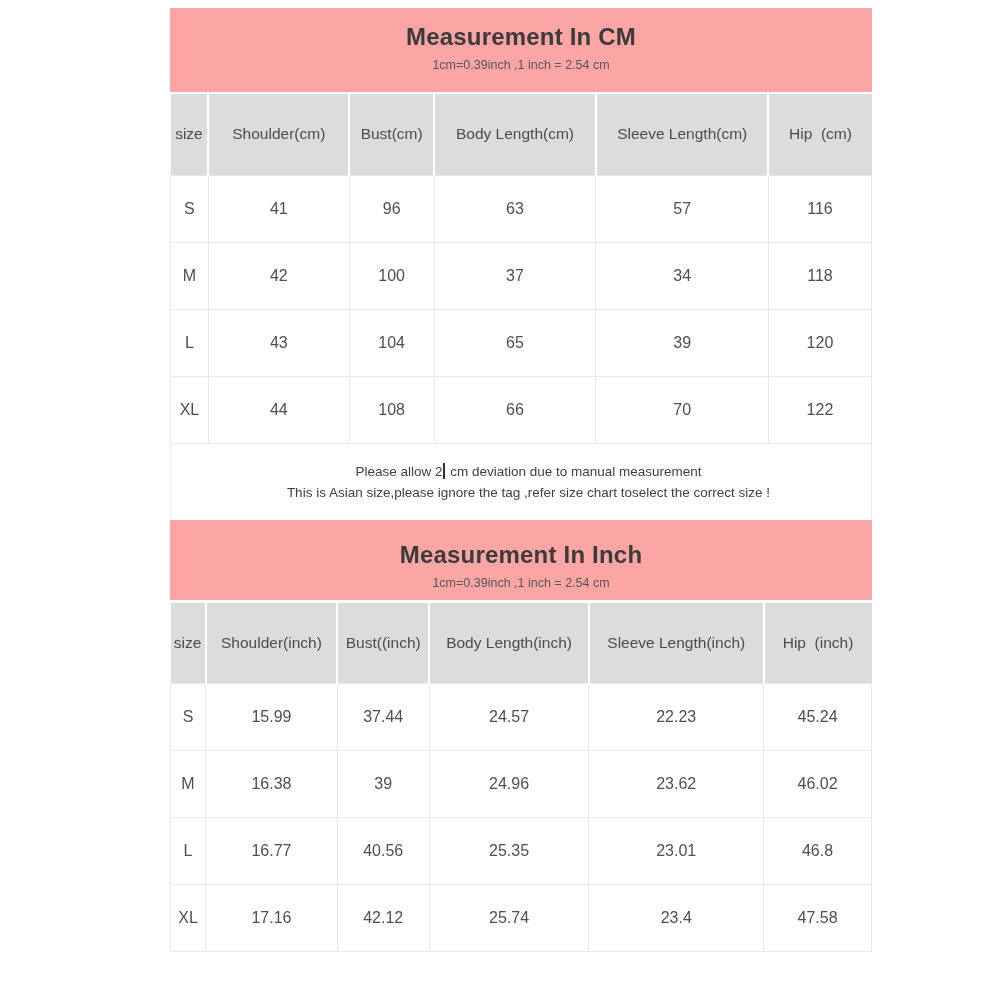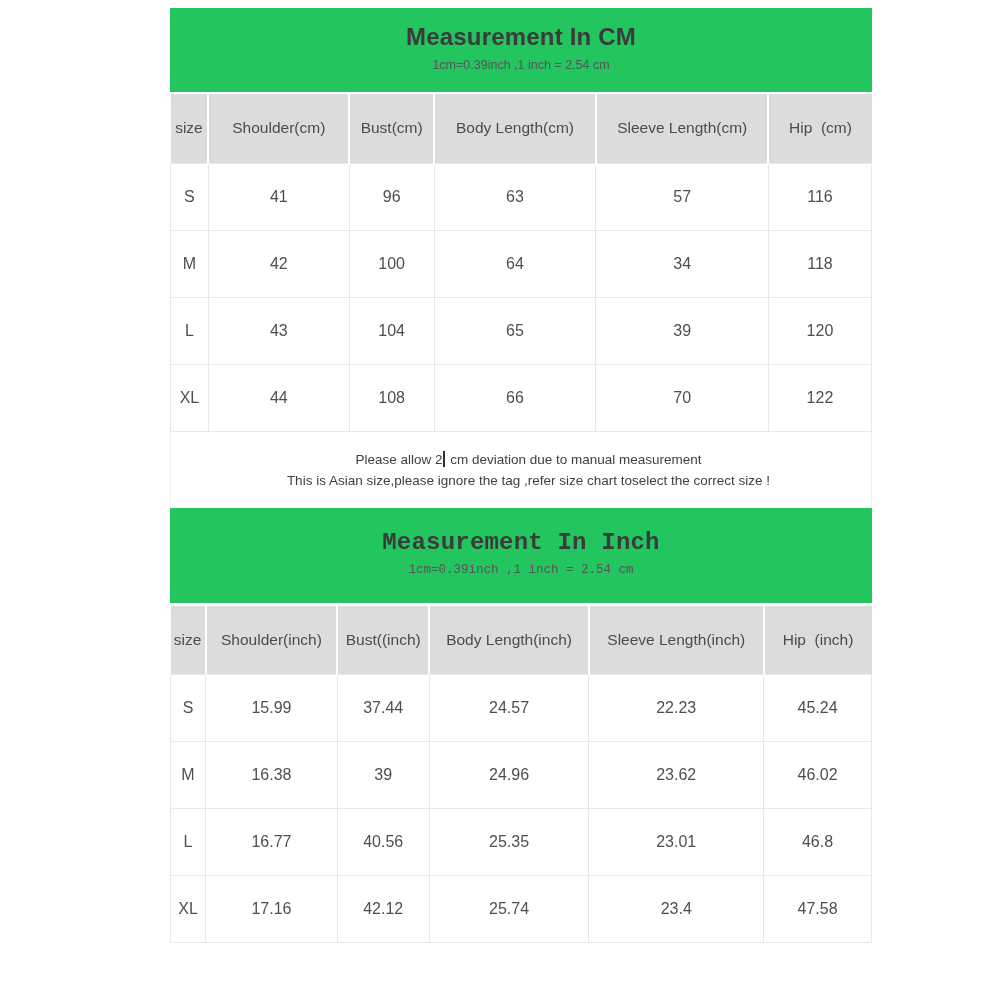--- a/index.html
+++ b/index.html
@@ -12,26 +12,26 @@
     overflow: hidden;
   }
   .sheet {
     position: relative;
     margin-left: 170px;
     width: 702px;
     padding-top: 8px;
   }
   
   .title-block {
-    background: #22c55e;
+    background: #fca5a5;
     text-align: center;
     margin-bottom: 2px;
   }
   .title-block.cm   { height: 84px; }
-  .title-block.inch { height: 95px; margin-bottom: 3px; font-family: Liberation Mono, monospace; }
+  .title-block.inch { height: 80px; margin-bottom: 3px; }
   .title-block h1 {
     margin: 0;
     padding-top: 15px;
     font-size: 24px;
     font-weight: bold;
     color: #3b3b3b;
     letter-spacing: 0.2px;
   }
   .title-block.inch h1 { padding-top: 21px; }
   .title-block .subtitle {
@@ -40,21 +40,21 @@
     color: #565656;
   }
   
   table.size-table {
     width: 100%;
     border-collapse: collapse;
     table-layout: fixed;
   }
   table.size-table th {
     background: #dcdcdc;
-    height: 69px;
+    height: 81px;
     font-weight: normal;
     font-size: 15.5px;
     color: #4c4c4c;
     text-align: center;
     white-space: pre;
     border-left: 2px solid #ffffff;
     overflow: hidden;
   }
   table.size-table th:first-child { border-left: none; }
   table.size-table td {
@@ -140,21 +140,21 @@
             <td>41</td>
             <td>96</td>
             <td>63</td>
             <td>57</td>
             <td>116</td>
           </tr>
           <tr>
             <td>M</td>
             <td>42</td>
             <td>100</td>
-            <td>64</td>
+            <td>37</td>
             <td>34</td>
             <td>118</td>
           </tr>
           <tr>
             <td>L</td>
             <td>43</td>
             <td>104</td>
             <td>65</td>
             <td>39</td>
             <td>120</td>

